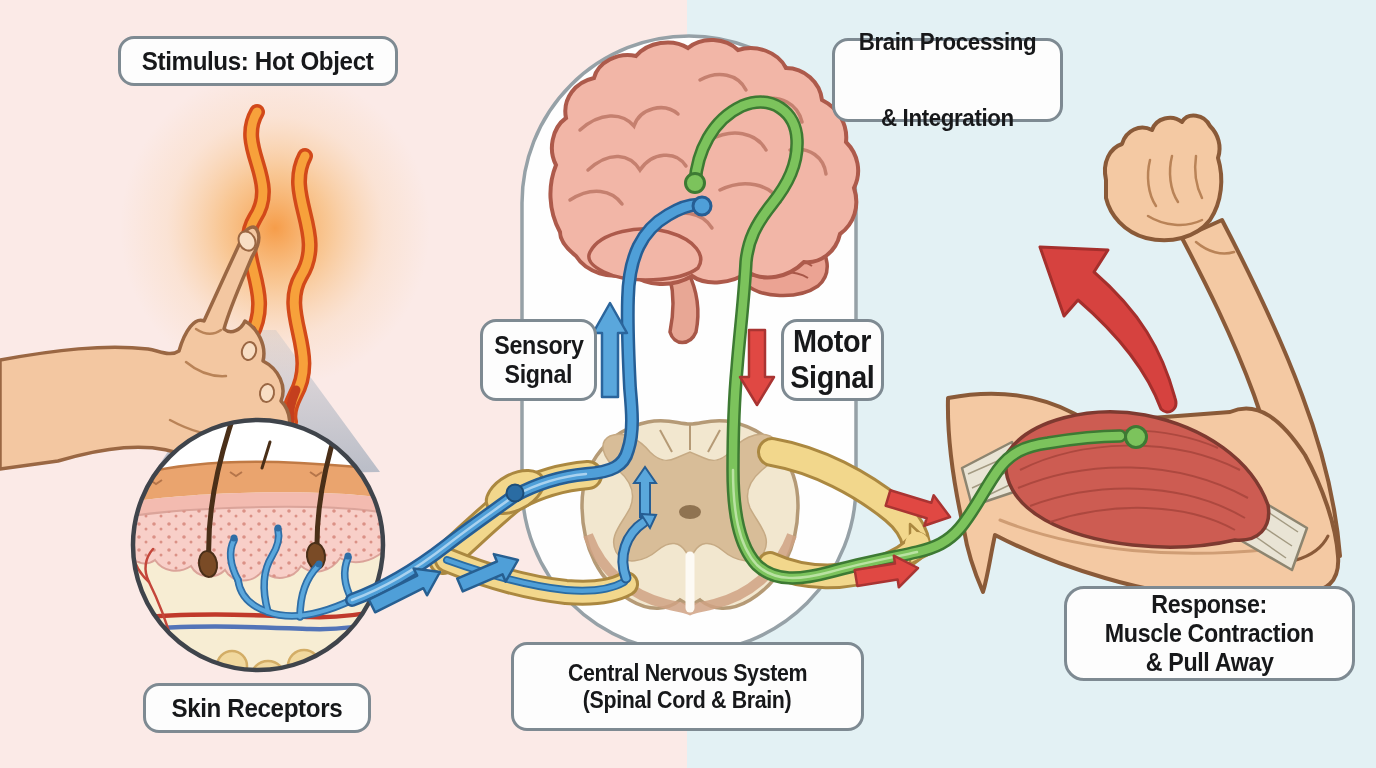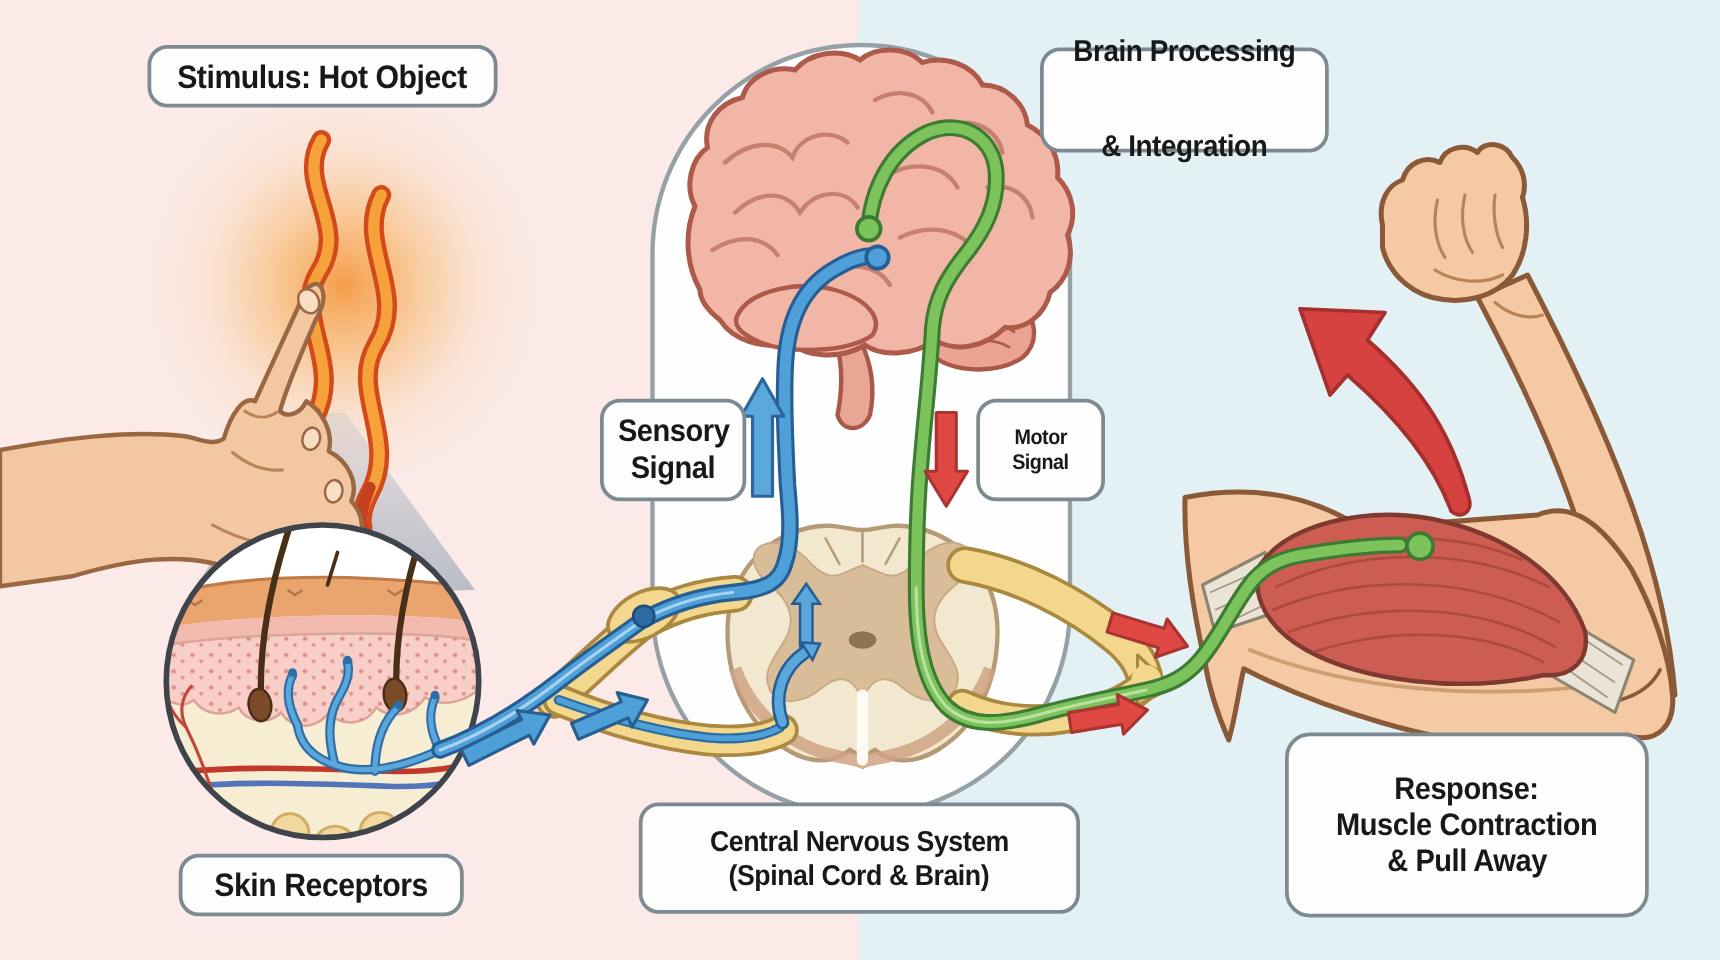--- a/index.html
+++ b/index.html
@@ -17,24 +17,24 @@
     border:3px solid #7e8a92;
     border-radius:16px;
     display:flex;flex-direction:column;align-items:center;justify-content:center;
     font-weight:bold;color:#17181a;text-align:center;line-height:1.16;
     z-index:5;box-sizing:border-box;
   }
   .label span{display:block;white-space:nowrap;transform:scaleX(0.93);letter-spacing:-0.4px;}
   #lab-stimulus {left:118px;top:36px;width:280px;height:50px;font-size:26px;}
   #lab-brain    {left:832px;top:38px;width:231px;height:84px;font-size:24px;gap:48px;}
   #lab-sensory  {left:480px;top:319px;width:117px;height:82px;font-size:25px;text-align:right;}
-  #lab-motor    {left:781px;top:319px;width:103px;height:82px;font-size:17px;}
+  #lab-motor    {left:781px;top:319px;width:103px;height:82px;font-size:31px;}
   #lab-skin     {left:143px;top:683px;width:228px;height:50px;font-size:26px;text-align:right;}
   #lab-cns      {left:511px;top:642px;width:353px;height:89px;font-size:23px;}
-  #lab-response {left:1028px;top:586px;width:291px;height:148px;font-size:25px;border-radius:20px;}
+  #lab-response {left:1064px;top:586px;width:291px;height:95px;font-size:25px;border-radius:20px;}
 </style>
 </head>
 <body>
 
 <div class="stage">
 
 <svg viewBox="0 0 1376 768" width="1376" height="768">
   <defs>
     <radialGradient id="heatGlow" cx="50%" cy="50%" r="50%">
       <stop offset="0%" stop-color="#f58f2e" stop-opacity="0.85"></stop>

